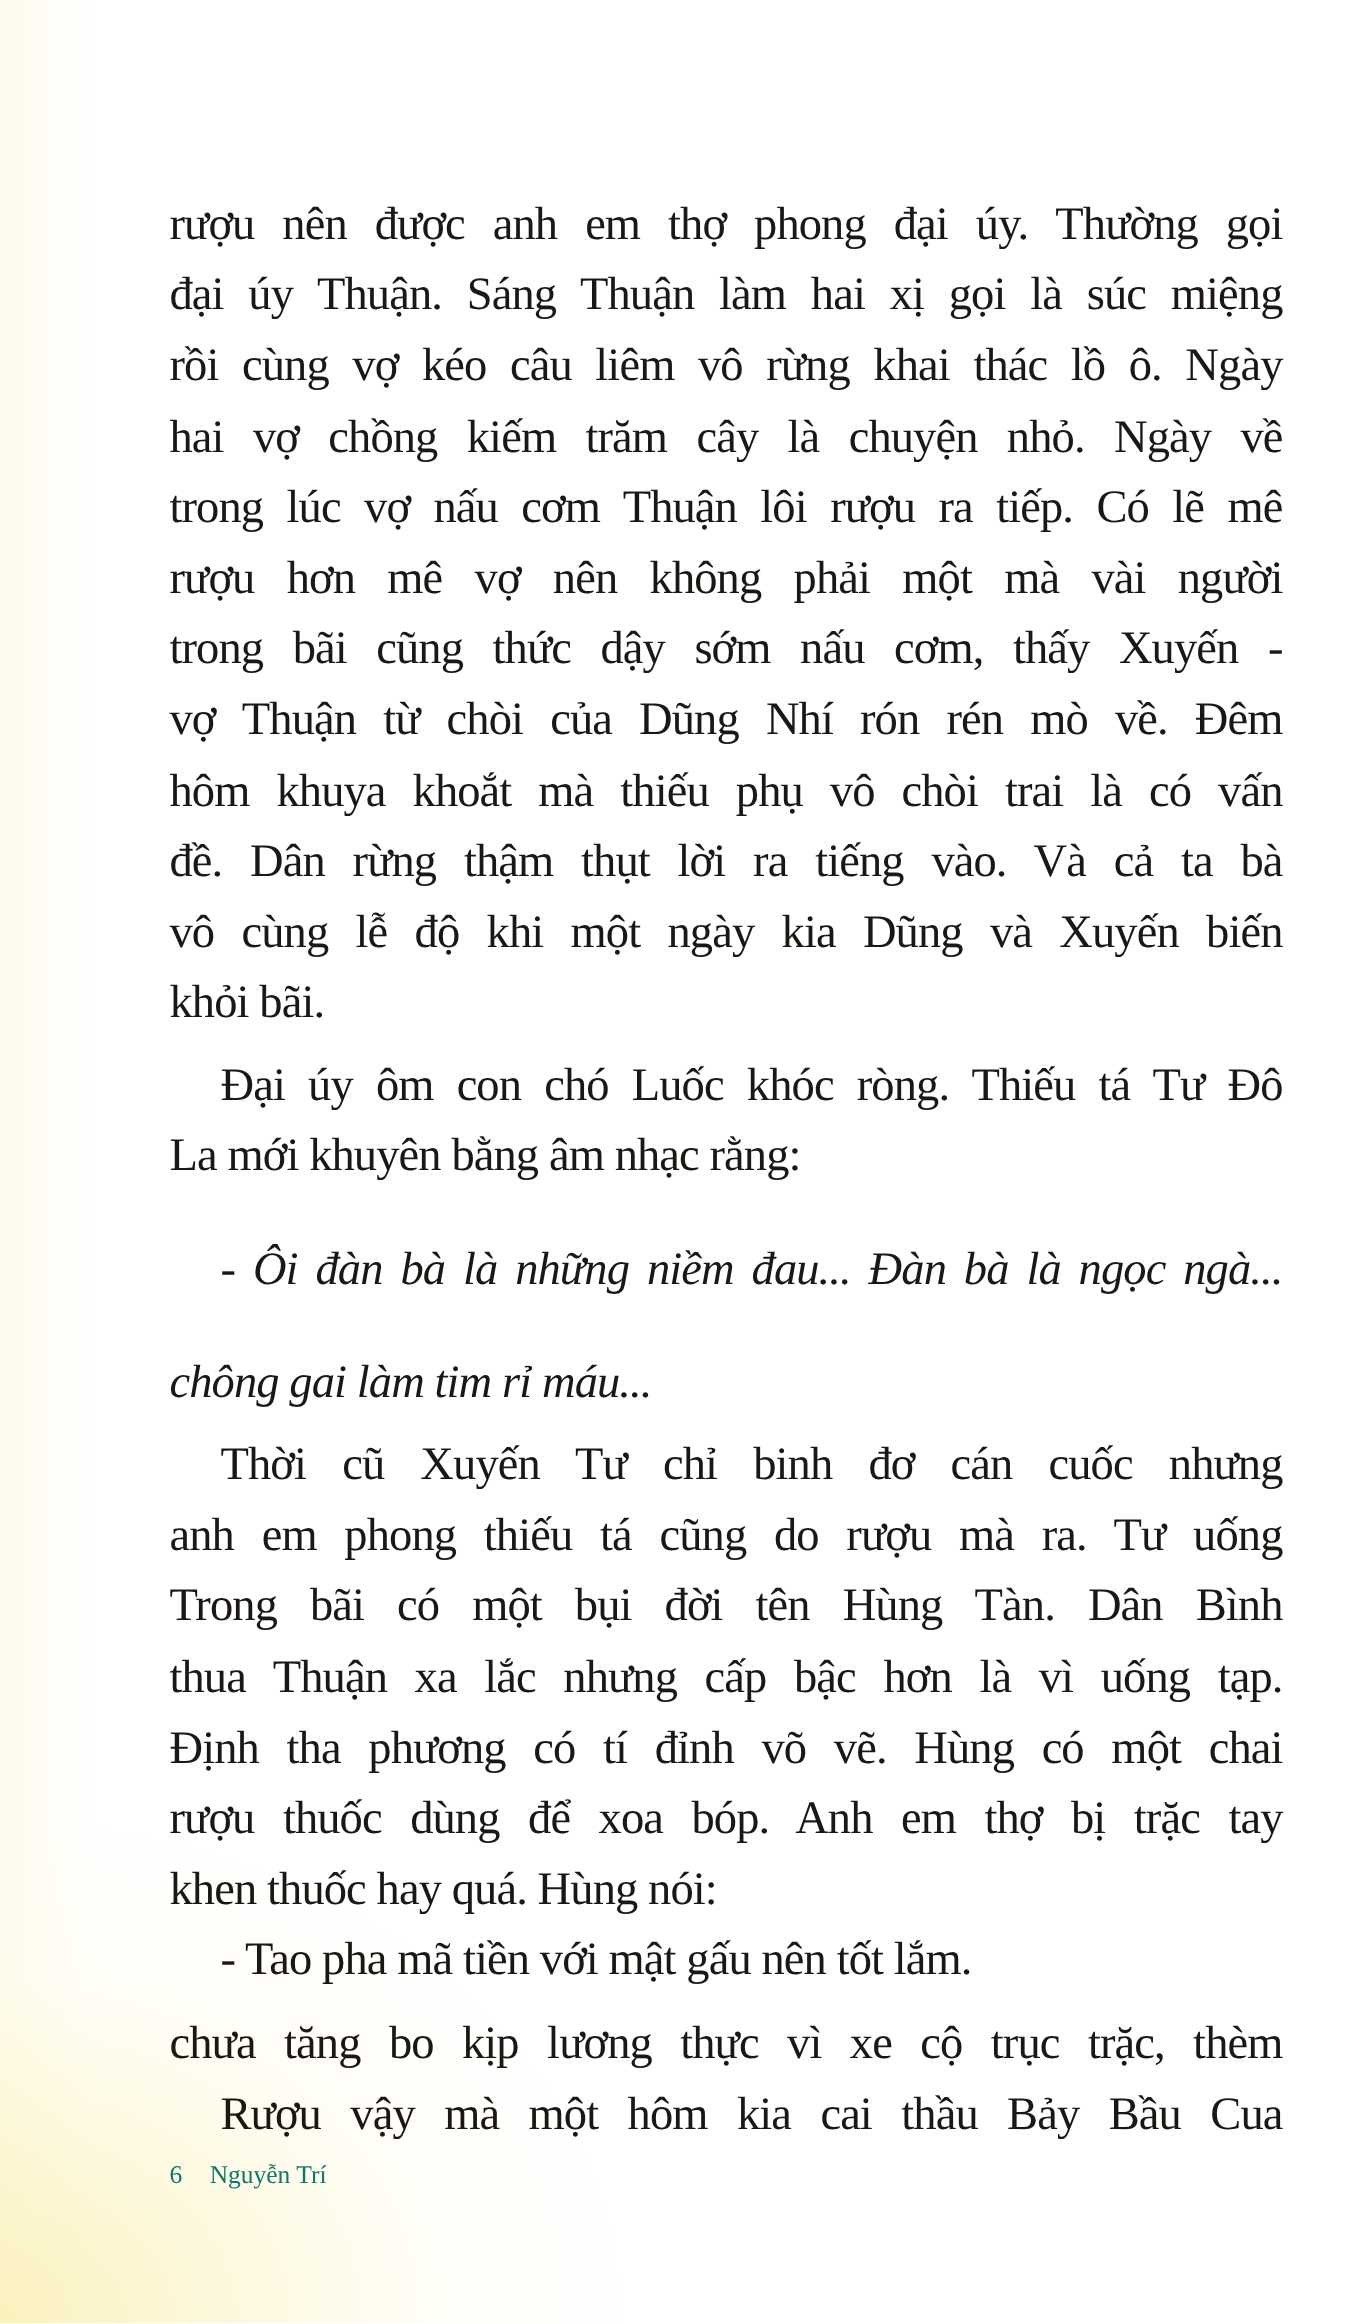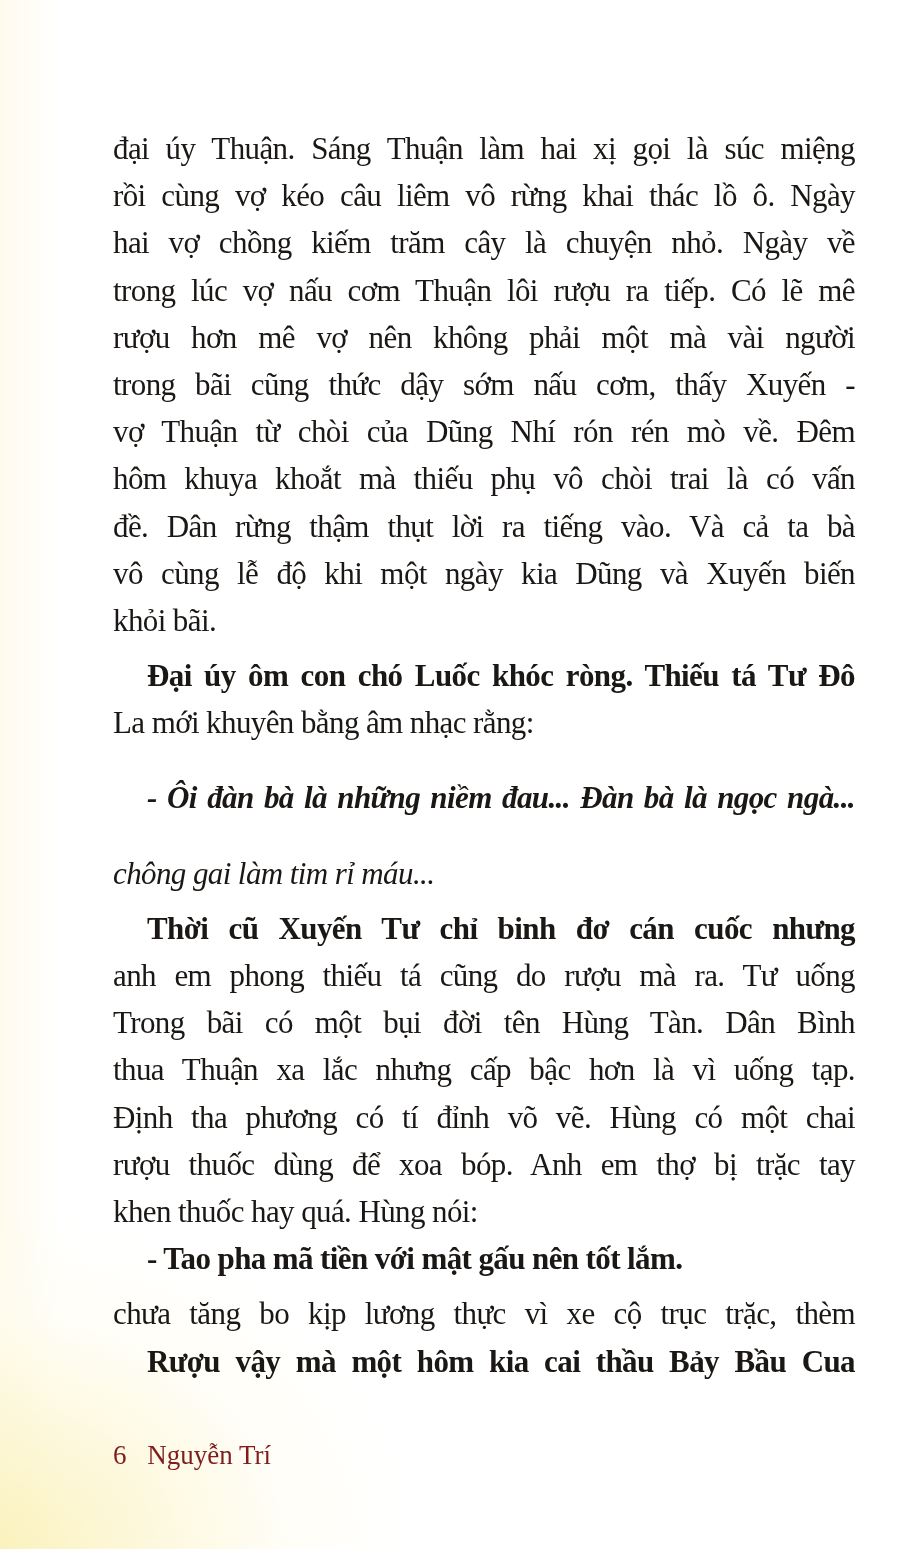--- a/index.html
+++ b/index.html
@@ -26,40 +26,41 @@
     line-height: 47.2px;
     font-size: 29px;
     letter-spacing: -0.6px;
     white-space: nowrap;
     text-align: justify;
     text-align-last: justify;
     font-family: "Liberation Serif", "DejaVu Serif", serif;
     font-size: 31px;
   }
   .line.last { text-align-last: left; }
-  .line.indent { padding-left: 34px; font-weight: bold; }
+  .line.indent { padding-left: 34px; }
   .line.italic { font-style: italic; margin-top: 28px; }
   .gap { height: 8px; }
   .footer {
     position: absolute;
     left: 113px; top: 1440px;
     font-family: "Liberation Serif", "DejaVu Serif", serif;
-    font-size: 27px;
-    color: #7f1d1d;
+    font-size: 17px;
+    color: #0f766e;
   }
   .footer .num { margin-right: 14px; }
 </style>
 </head>
 <body>
 
 <div class="page-bg"></div>
 
 <div class="text-block">
 
   <div>
+    <div class="line">rượu nên được anh em thợ phong đại úy. Thường gọi</div>
     <div class="line">đại úy Thuận. Sáng Thuận làm hai xị gọi là súc miệng</div>
     <div class="line">rồi cùng vợ kéo câu liêm vô rừng khai thác lồ ô. Ngày</div>
     <div class="line">hai vợ chồng kiếm trăm cây là chuyện nhỏ. Ngày về</div>
     <div class="line">trong lúc vợ nấu cơm Thuận lôi rượu ra tiếp. Có lẽ mê</div>
     <div class="line">rượu hơn mê vợ nên không phải một mà vài người</div>
     <div class="line">trong bãi cũng thức dậy sớm nấu cơm, thấy Xuyến -</div>
     <div class="line">vợ Thuận từ chòi của Dũng Nhí rón rén mò về. Đêm</div>
     <div class="line">hôm khuya khoắt mà thiếu phụ vô chòi trai là có vấn</div>
     <div class="line">đề. Dân rừng thậm thụt lời ra tiếng vào. Và cả ta bà</div>
     <div class="line">vô cùng lễ độ khi một ngày kia Dũng và Xuyến biến</div>

